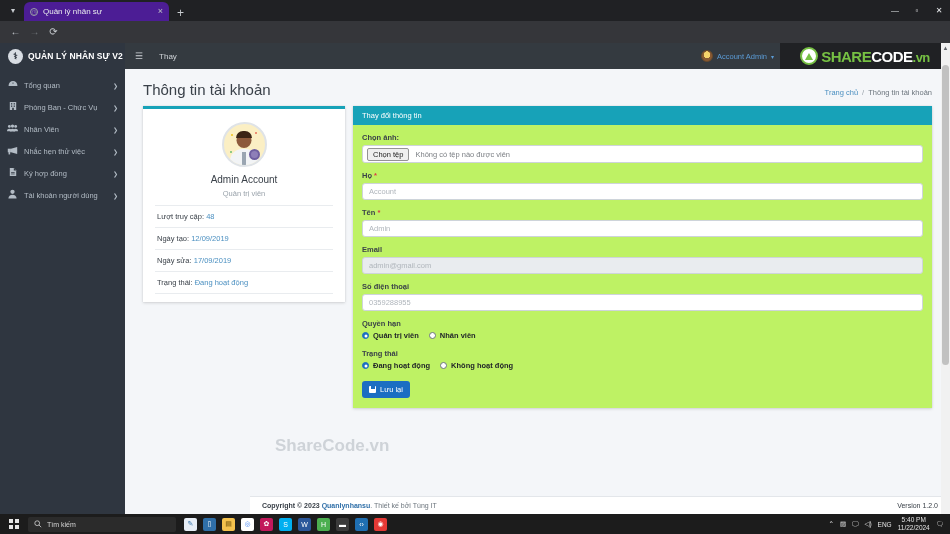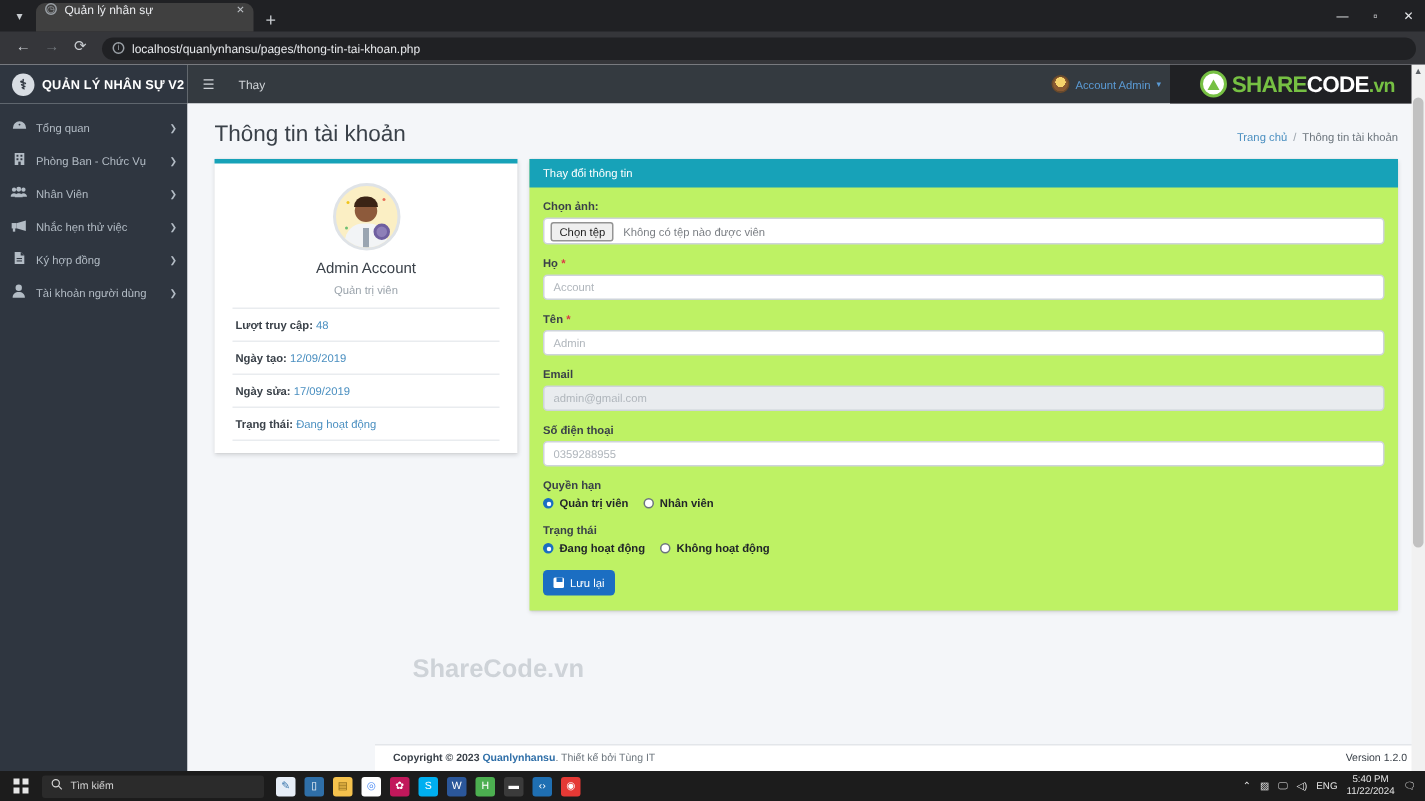--- a/index.html
+++ b/index.html
@@ -16,22 +16,22 @@
   .tabstrip {
     height: 21px; background: #202124;
     display: flex; align-items: flex-end; padding-left: 2px;
   }
   .tabstrip-menu {
     width: 22px; height: 17px; display: flex; align-items: center; justify-content: center;
     color: #c8ccd0; font-size: 8px; margin-bottom: 2px;
   }
   .tab {
     height: 19px; min-width: 145px; max-width: 150px;
-    background: #404040; border-radius: 6px 6px 0 0;
-    display: flex; align-items: flex-start; gap: 5px;
+    background: #4c1d95; border-radius: 6px 6px 0 0;
+    display: flex; align-items: center; gap: 5px;
     padding: 0 6px; color: #e8eaed; font-size: 8px;
     position: relative;
   }
   .tab-fav {
     width: 8px; height: 8px; border-radius: 50%;
     border: 1px solid #9aa0a6; flex: 0 0 auto;
     display:flex; align-items:center; justify-content:center;
     font-size:6px; color:#9aa0a6;
   }
   .tab-title { flex: 1; white-space: nowrap; overflow: hidden; text-overflow: ellipsis; font-size: 8px; }
@@ -175,21 +175,21 @@
   }
   .av-dot { position:absolute; width:2px;height:2px;border-radius:50%;background:#f0c419; }
 
   .profile-name { text-align: center; font-size: 10px; color: #3a4149; margin-top: 7px; }
   .profile-role { text-align: center; font-size: 7.5px; color: #9aa3ab; margin-top: 4px; margin-bottom: 7px; }
 
   .plist { border-top: 1px solid #e9ecef; }
   .pitem {
     border-bottom: 1px solid #e9ecef; padding: 6px 2px; font-size: 7.5px; color: #3a4149;
   }
-  .pitem b { font-weight: bold; }
+  .pitem b { font-weight: normal; }
   .pitem .pv { color: #4a8fc0; font-weight: normal; }
 
   
   .card-form {
     flex: 1; background: #bef264;
     box-shadow: 0 0 1px rgba(0,0,0,.12), 0 1px 3px rgba(0,0,0,.14);
   }
   .card-head {
     background: #17a2b8; color: #fff; font-size: 7.5px;
     padding: 5px 9px;
@@ -302,24 +302,20 @@
       <span>—</span>
       <span>▫</span>
       <span>✕</span>
     </div>
   </div>
 
   <div class="toolbar">
     <span class="tb-btn">←</span>
     <span class="tb-btn dim">→</span>
     <span class="tb-btn">⟳</span>
-    <div class="omnibox">
-      <span class="omni-icon">i</span>
-      <span class="omni-url">localhost/quanlynhansu/pages/thong-tin-tai-khoan.php</span>
-    </div>
   </div>
 
   <div class="viewport">
 
     <div class="sc-banner">
       <span class="sc-logo">
           <i></i>
         </span>
       <span class="sc-txt">
         <span class="sc-share">SHARE</span><span class="sc-code">CODE</span><span class="sc-vn">.vn</span>

